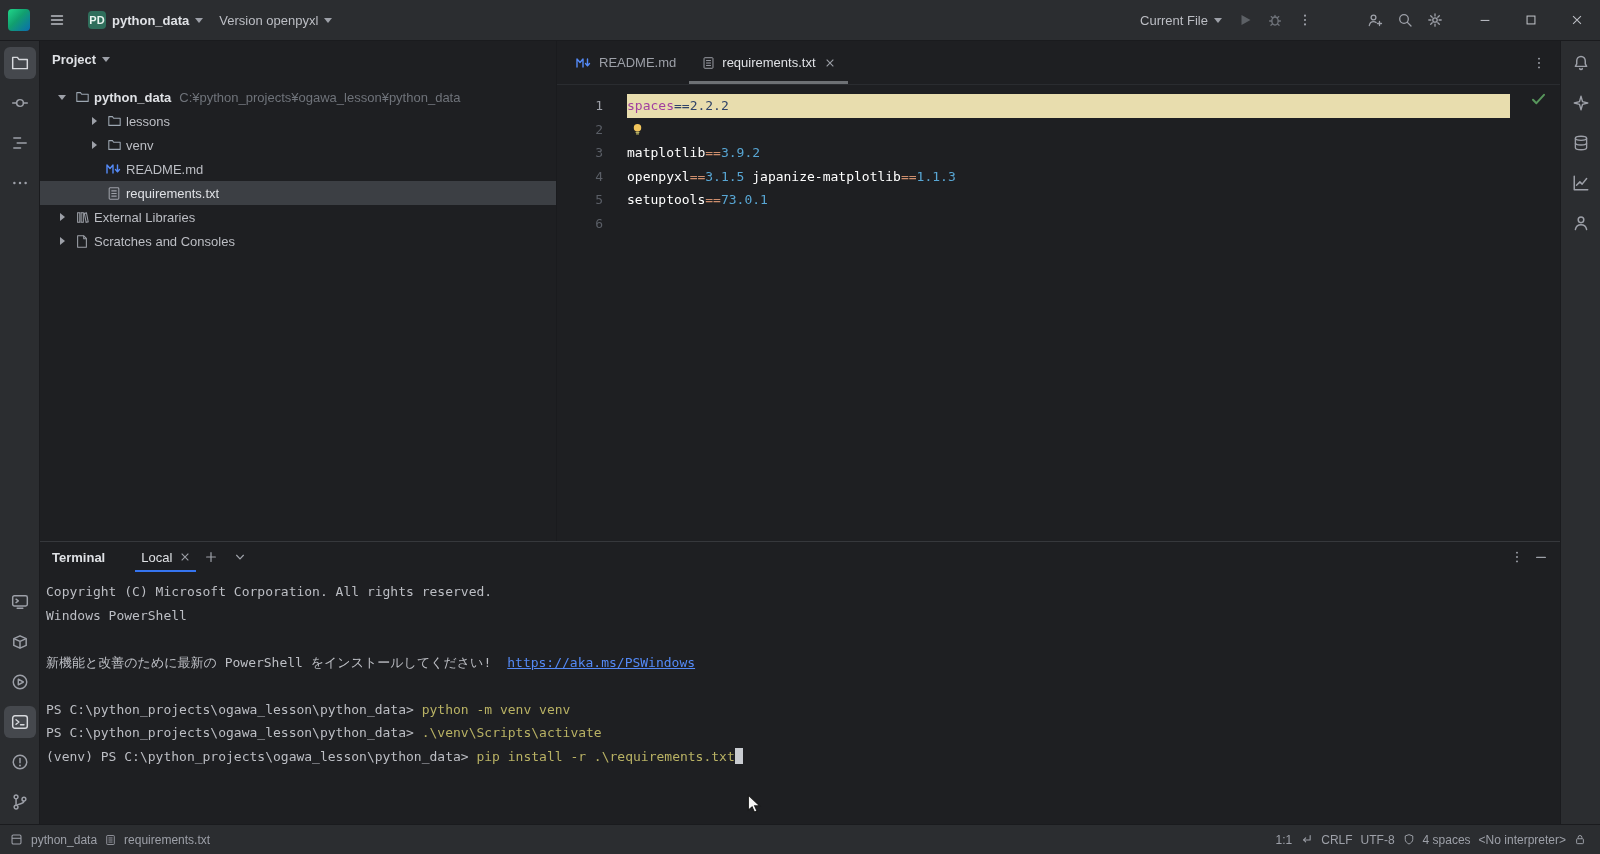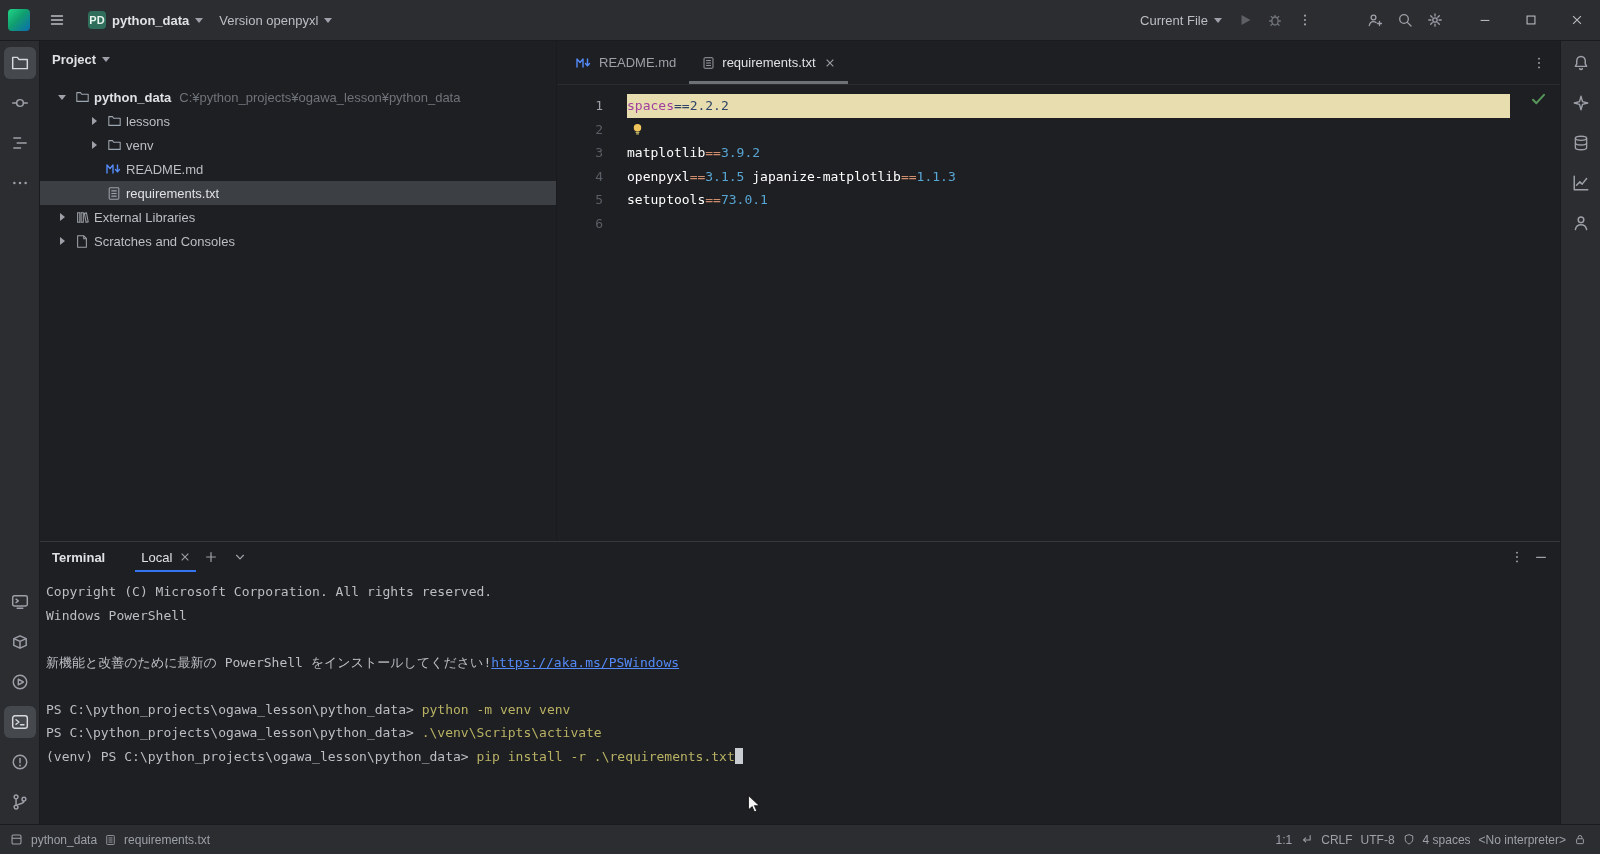--- a/index.html
+++ b/index.html
@@ -74,21 +74,21 @@
   .terminal-panel { flex:1 1 auto; display:flex; flex-direction:column; border-top:1px solid #36383c; background:#1e1f22; min-height:0; }
   .term-header { flex:0 0 30px; display:flex; align-items:stretch; padding:0 12px; }
   .th-title { display:flex; align-items:center; color:#dfe1e5; font-weight:bold; margin-right:30px; }
   .term-tab { display:flex; align-items:center; gap:8px; padding:0 6px; position:relative; color:#dfe1e5; }
   .term-tab::after { content:""; position:absolute; left:0; right:0; bottom:0; height:2px; background:#3574f0; }
   .th-ic { display:flex; align-items:center; padding:0 8px; }
   .th-right { margin-left:auto; display:flex; align-items:center; gap:10px; }
   .term-body { flex:1 1 auto; padding:8px 0 0 6px; font-family:"DejaVu Sans Mono","Liberation Mono",monospace; font-size:13px; color:#bcbec4; overflow:hidden; }
   .term-line { height:23.5px; line-height:23.5px; white-space:pre; }
   .cmd { color:#b9b264; }
-  .term-link { color:#548af7; text-decoration:underline; }
+  .term-link { color:#548af7; text-decoration:underline;margin-left:16px; }
   .cursor-block { display:inline-block; width:8px; height:16px; background:#c9ccd1; vertical-align:-3px; }
 
   
   .statusbar { flex:0 0 30px; background:#2b2d30; border-top:1px solid #1a1b1e; display:flex; align-items:center; padding:0 14px 0 10px; color:#9da0a8; font-size:12px; }
   .sb-left  { display:flex; align-items:center; gap:8px; }
   .sb-right { margin-left:auto; display:flex; align-items:center; gap:8px; }
   .sb-item { display:flex; align-items:center; gap:5px; }
 
   .mouse-cursor { position:absolute; left:746px; top:794px; z-index:50; }
 </style>

